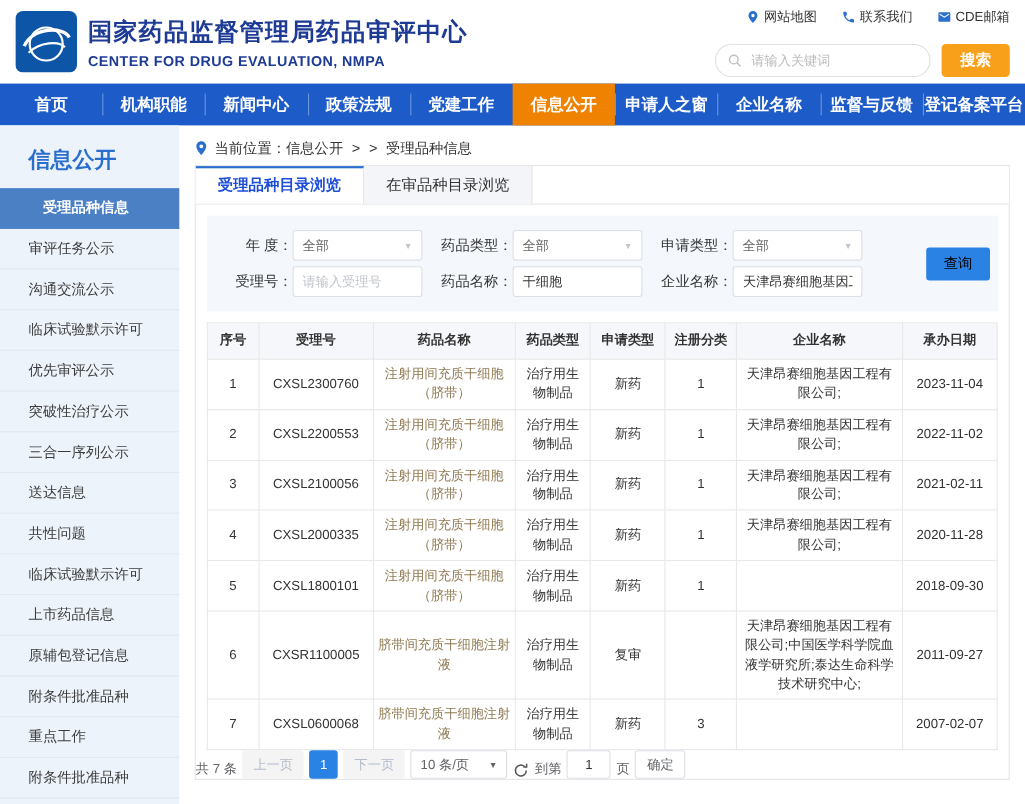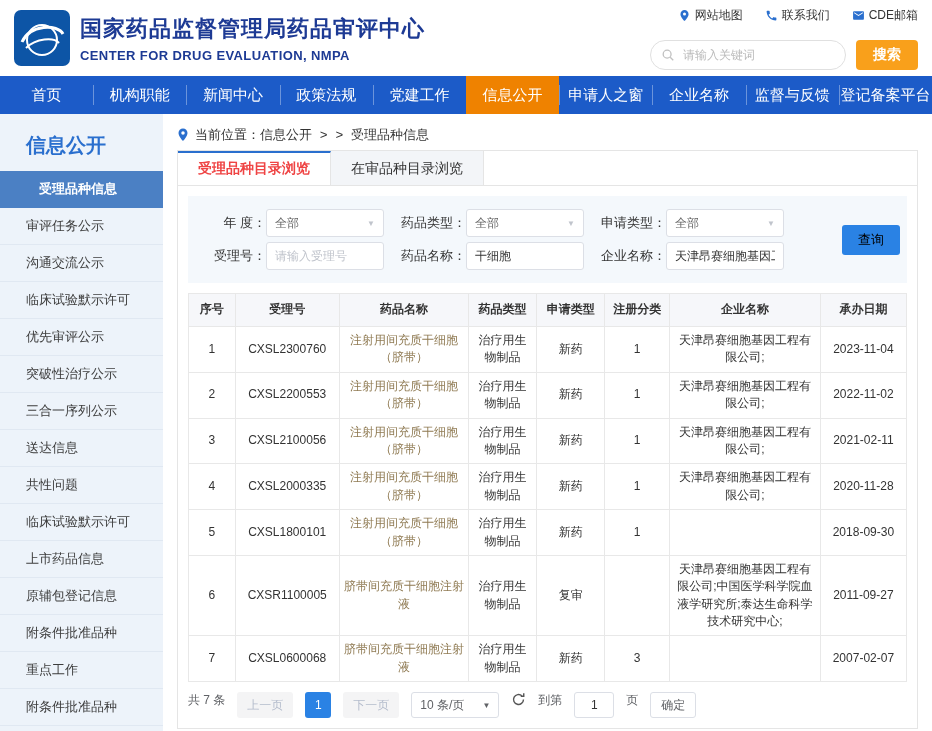--- a/index.html
+++ b/index.html
@@ -22,21 +22,21 @@
               display:flex;align-items:center;padding:0 10px;box-sizing:border-box;}
   .search-icon svg{width:14px;height:14px;display:block;}
   .search-input{border:none;outline:none;flex:1;font-size:12px;margin-left:6px;color:#333;background:transparent;font-family:inherit;min-width:0;}
   .search-input::placeholder{color:#bbb;}
   .search-btn{margin-left:10px;width:62px;height:30px;border:none;border-radius:4px;background:#f9a01b;
               color:#fff;font-size:14px;font-weight:bold;cursor:pointer;font-family:inherit;}
 
   
   .nav{height:38px;background:#1c5bc8;display:flex;}
   .nav-item{flex:1;display:flex;align-items:center;justify-content:center;color:#fff;font-size:15px;
-            font-weight:normal;cursor:pointer;position:relative;white-space:nowrap;}
+            font-weight:bold;cursor:pointer;position:relative;white-space:nowrap;}
   .nav-item+.nav-item::before{content:"";position:absolute;left:0;top:9px;bottom:9px;width:1px;background:rgba(255,255,255,.35);}
   .nav-item.active{background:#ef8200;}
   .nav-item.active::before{display:none;}
 
   
   .content{display:flex;height:617px;}
   .sidebar{width:163px;background:#edf3fa;flex:none;box-sizing:border-box;}
   .sidebar-title{font-size:20px;font-weight:bold;color:#2a6fce;padding:18px 0 12px 26px;}
   .side-item{height:36px;line-height:36px;padding-left:26px;font-size:13px;color:#3c3c3c;
              border-bottom:1px solid #e0e8f2;cursor:pointer;white-space:nowrap;}
@@ -45,21 +45,21 @@
   .main{flex:1;padding:8px 14px 0;box-sizing:border-box;min-width:0;}
   .breadcrumb{display:flex;align-items:center;gap:6px;font-size:13px;color:#333;height:26px;font-family:Liberation Mono, monospace;}
   .bc-icon svg{width:12px;height:14px;display:block;}
 
   .card{border:1px solid #e5e5e5;background:#fff;margin-top:2px;}
 
   
   .tabs{display:flex;border-bottom:1px solid #e5e5e5;background:#fff;}
   .tab{height:34px;line-height:34px;padding:0 20px;font-size:14px;background:#f3f5f8;color:#333;
        border-right:1px solid #e5e5e5;cursor:pointer;box-sizing:border-box;}
-  .tab.active{background:#fff;color:#ef4444;font-weight:bold;border-top:2px solid #2a6fce;line-height:31px;}
+  .tab.active{background:#fff;color:#1d4ed8;font-weight:bold;border-top:2px solid #2a6fce;line-height:31px;}
 
   
   .filters{position:relative;background:#f4f8fc;margin:10px;padding:8px 12px;box-sizing:border-box;}
   .f-row{display:flex;align-items:center;margin:5px 0;}
   .f-group{display:flex;align-items:center;margin-right:16px;}
   .f-label{width:66px;text-align:right;font-size:13px;color:#333;flex:none;white-space:nowrap;}
   .f-select{width:118px;height:28px;border:1px solid #dcdfe6;border-radius:3px;background:#fff;
             display:flex;align-items:center;justify-content:space-between;padding:0 8px;
             box-sizing:border-box;font-size:12px;color:#666;cursor:pointer;}
   .caret{font-size:8px;color:#c0c4cc;}
@@ -69,21 +69,21 @@
   .query-btn{position:absolute;right:7px;top:50%;transform:translateY(-50%);width:58px;height:30px;
              background:#2a82e4;color:#000000;border:none;border-radius:3px;font-size:13px;cursor:pointer;font-family:inherit;}
 
   
   .tbl{width:calc(100% - 20px);margin:0 10px;border-collapse:collapse;font-size:12px;table-layout:fixed;}
   .tbl th,.tbl td{border:1px solid #e8e8e8;text-align:center;padding:5px 4px;color:#333;line-height:1.45;word-break:break-all;vertical-align:middle;}
   .tbl th{background:#f6f7fa;font-weight:bold;height:22px;}
   .tbl td.c-drug{color:#8f7a52;}
 
   
-  .pager{display:flex;align-items:flex-start;gap:12px;margin:10px;font-size:12px;color:#606266;}
+  .pager{display:flex;align-items:flex-end;gap:5px;font-size:12px;color:#606266;}
   .pg-btn{height:26px;padding:0 10px;border:none;border-radius:3px;background:#f4f4f5;color:#b4bccc;
           font-size:12px;cursor:pointer;font-family:inherit;}
   .pg-num{width:26px;height:26px;border:none;border-radius:3px;background:#2a82e4;color:#fff;
           font-size:12px;cursor:pointer;font-family:inherit;}
   .pg-size{width:88px;height:26px;border:1px solid #dcdfe6;border-radius:3px;background:#fff;
            display:flex;align-items:center;justify-content:space-between;padding:0 8px;
            box-sizing:border-box;cursor:pointer;color:#606266;}
   .caret2{font-size:8px;color:#606266;}
   .pg-refresh{display:flex;align-items:center;cursor:pointer;}
   .pg-refresh svg{width:15px;height:15px;display:block;}

